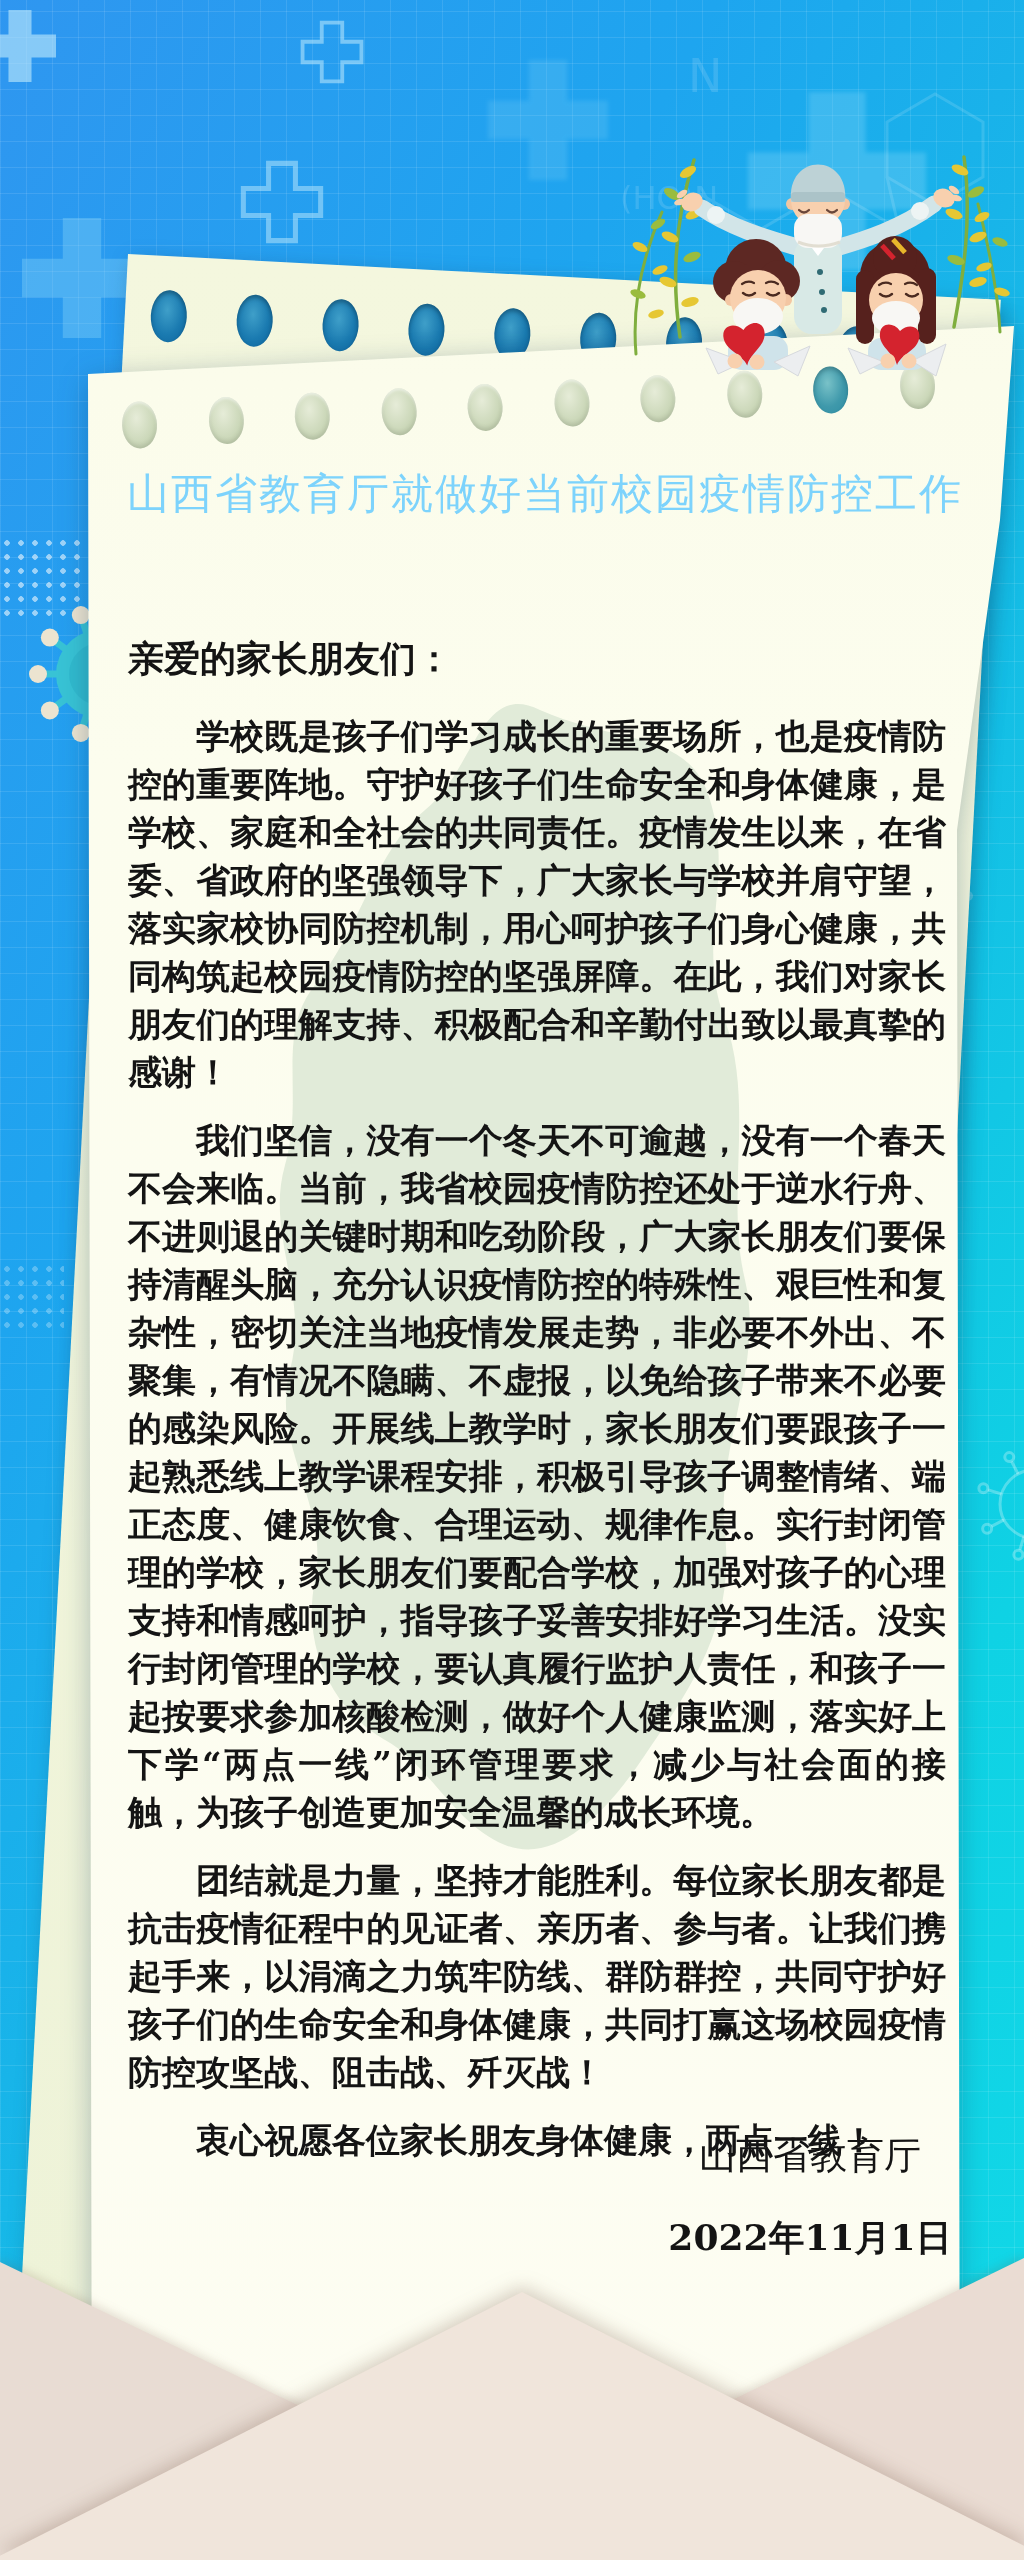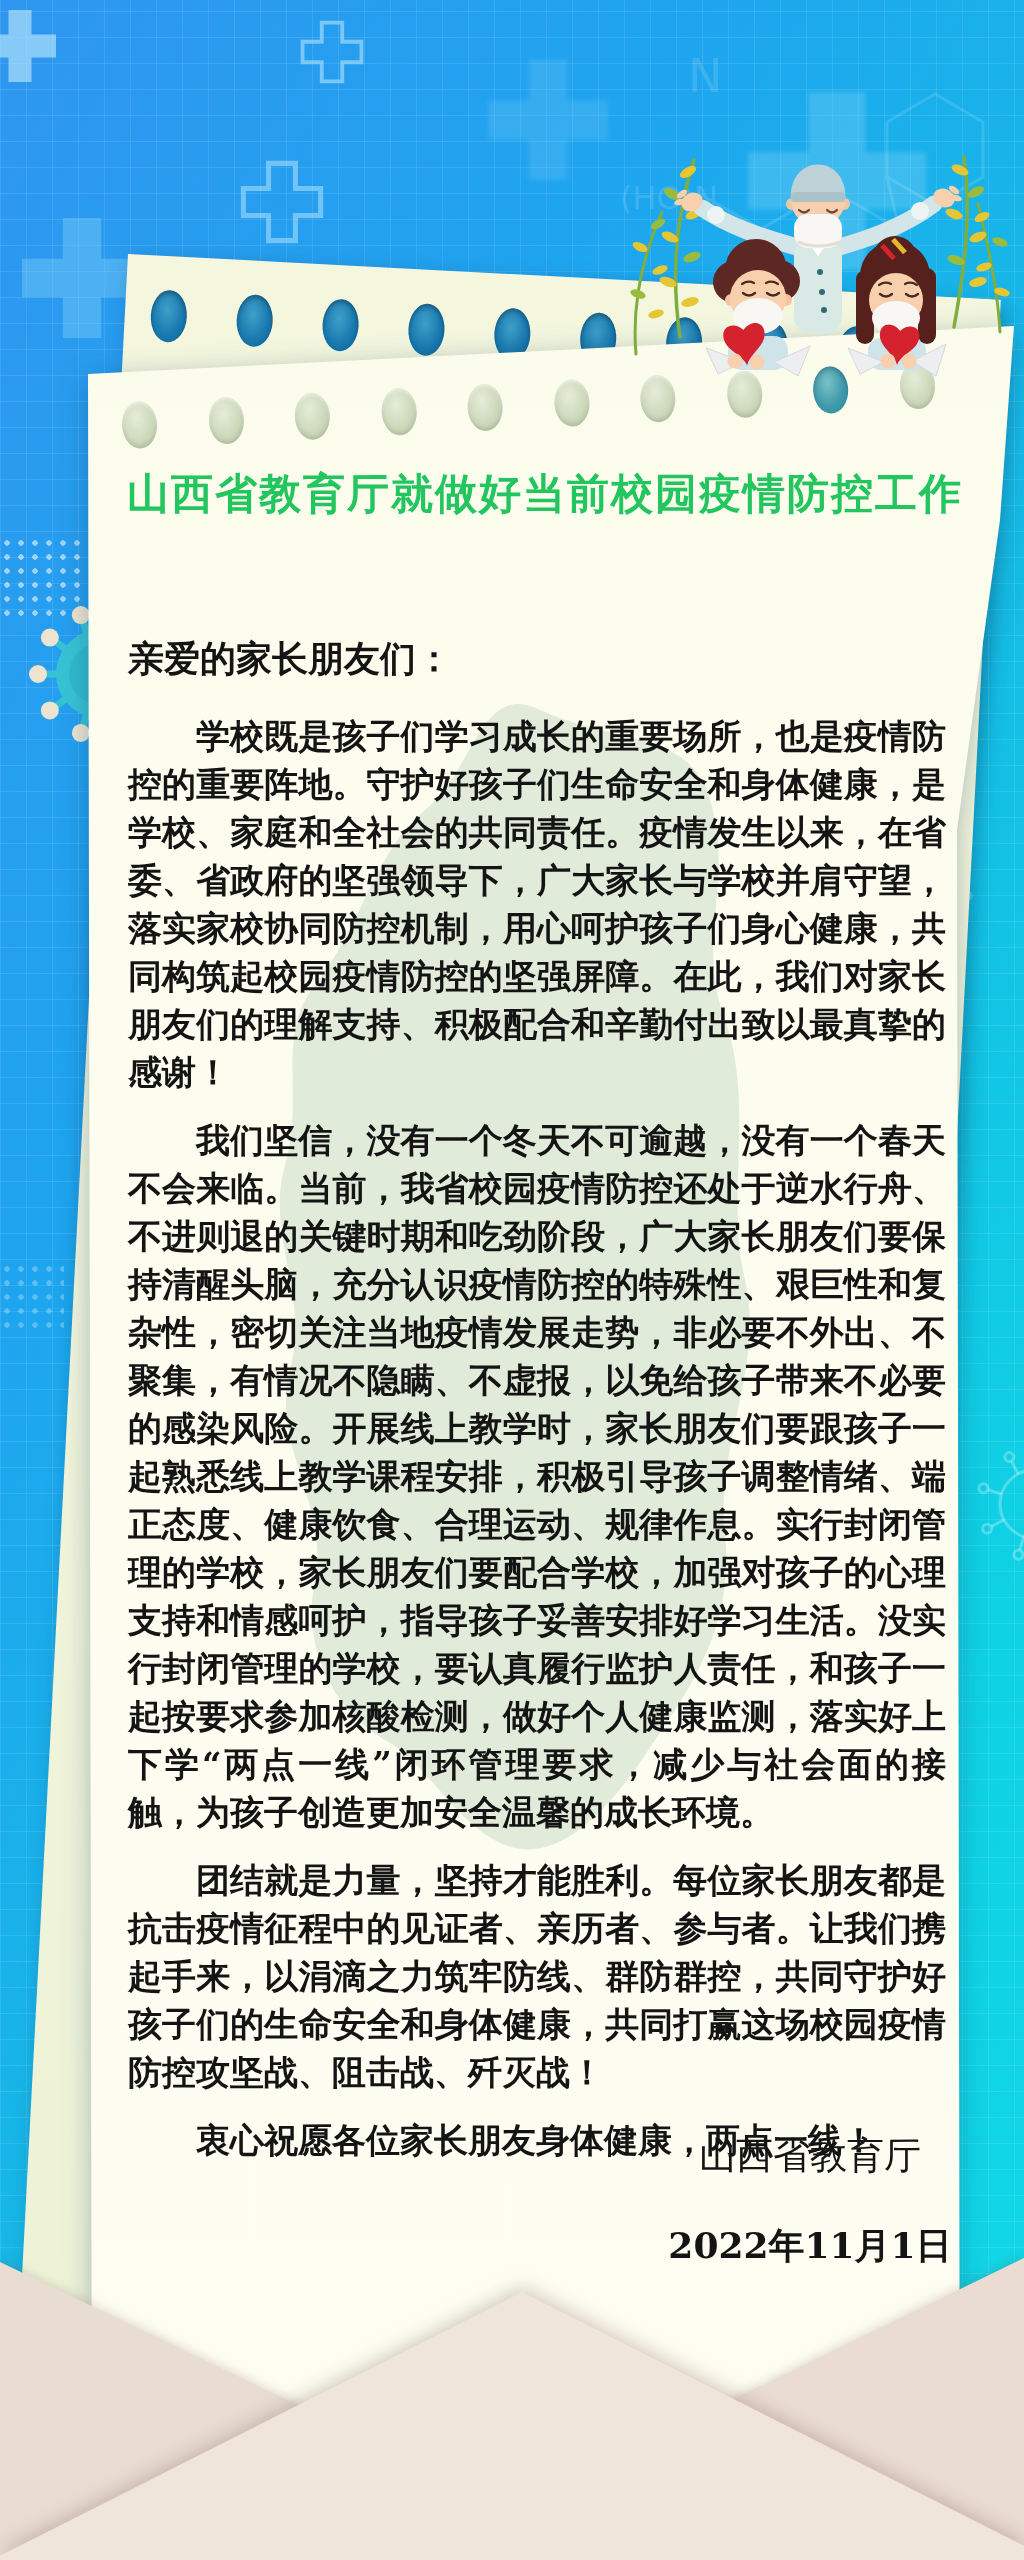--- a/index.html
+++ b/index.html
@@ -33,28 +33,28 @@
       transform-origin:0 0;z-index:25;}
   .hole-front{position:absolute;top:18px;width:35px;height:47px;border-radius:50%;
       background:radial-gradient(ellipse at 42% 35%,#e6ecd8 0%,#cdd9bb 55%,#b7c7a2 100%);
       box-shadow:inset 0 -3px 4px rgba(0,0,0,.10),inset 0 2px 3px rgba(255,255,255,.55);}
   .hole-teal{background:radial-gradient(ellipse at 42% 35%,#79c2c8 0%,#3f99ab 55%,#2e8da3 100%);
       box-shadow:inset 0 3px 4px rgba(0,0,0,.2);}
 
   
   .map-mark{left:150px;top:690px;z-index:30;opacity:.8;}
   .letter-title{left:110px;top:462px;width:870px;text-align:center;z-index:40;
-      font-size:42px;font-weight:700;letter-spacing:2px;line-height:64px;color:#22c55e;}
+      font-size:42px;font-weight:400;letter-spacing:2px;line-height:64px;color:#7dd3fc;}
   .letter-body{left:128px;top:634px;width:818px;z-index:40;color:#141414;font-weight:bold;}
   .salutation{font-size:36px;line-height:48px;margin:0 0 30px 0;}
   .letter-body p{font-size:34px;line-height:48px;text-align:justify;text-indent:2em;
       margin:0 0 20px 0;}
   .sign-block{left:595px;top:2130px;width:430px;text-align:center;z-index:40;color:#141414;}
   .sign-name{font-size:37px;line-height:52px;}
-  .sign-date{font-size:36px;line-height:50px;margin-top:38px;font-weight:600;}
+  .sign-date{font-size:36px;line-height:50px;margin-top:30px;font-weight:600;}
 
   
   .env{inset:0;z-index:60;}
   .env-shadow-soft{inset:0;filter:drop-shadow(0 -3px 5px rgba(110,80,60,.18));}
   .env-shadow{inset:0;filter:drop-shadow(0 -5px 9px rgba(110,80,60,.28));}
   .flap-left{inset:0;background:#e8dcd3;clip-path:polygon(0 2262px,620px 2560px,0 2560px);}
   .flap-right{inset:0;background:#eadcd3;clip-path:polygon(1024px 2258px,404px 2560px,1024px 2560px);}
   .env-center{inset:0;background:#f0e5db;clip-path:polygon(522px 2292px,-40px 2576px,1084px 2576px);}
 
   .illu{left:602px;top:142px;z-index:45;}

